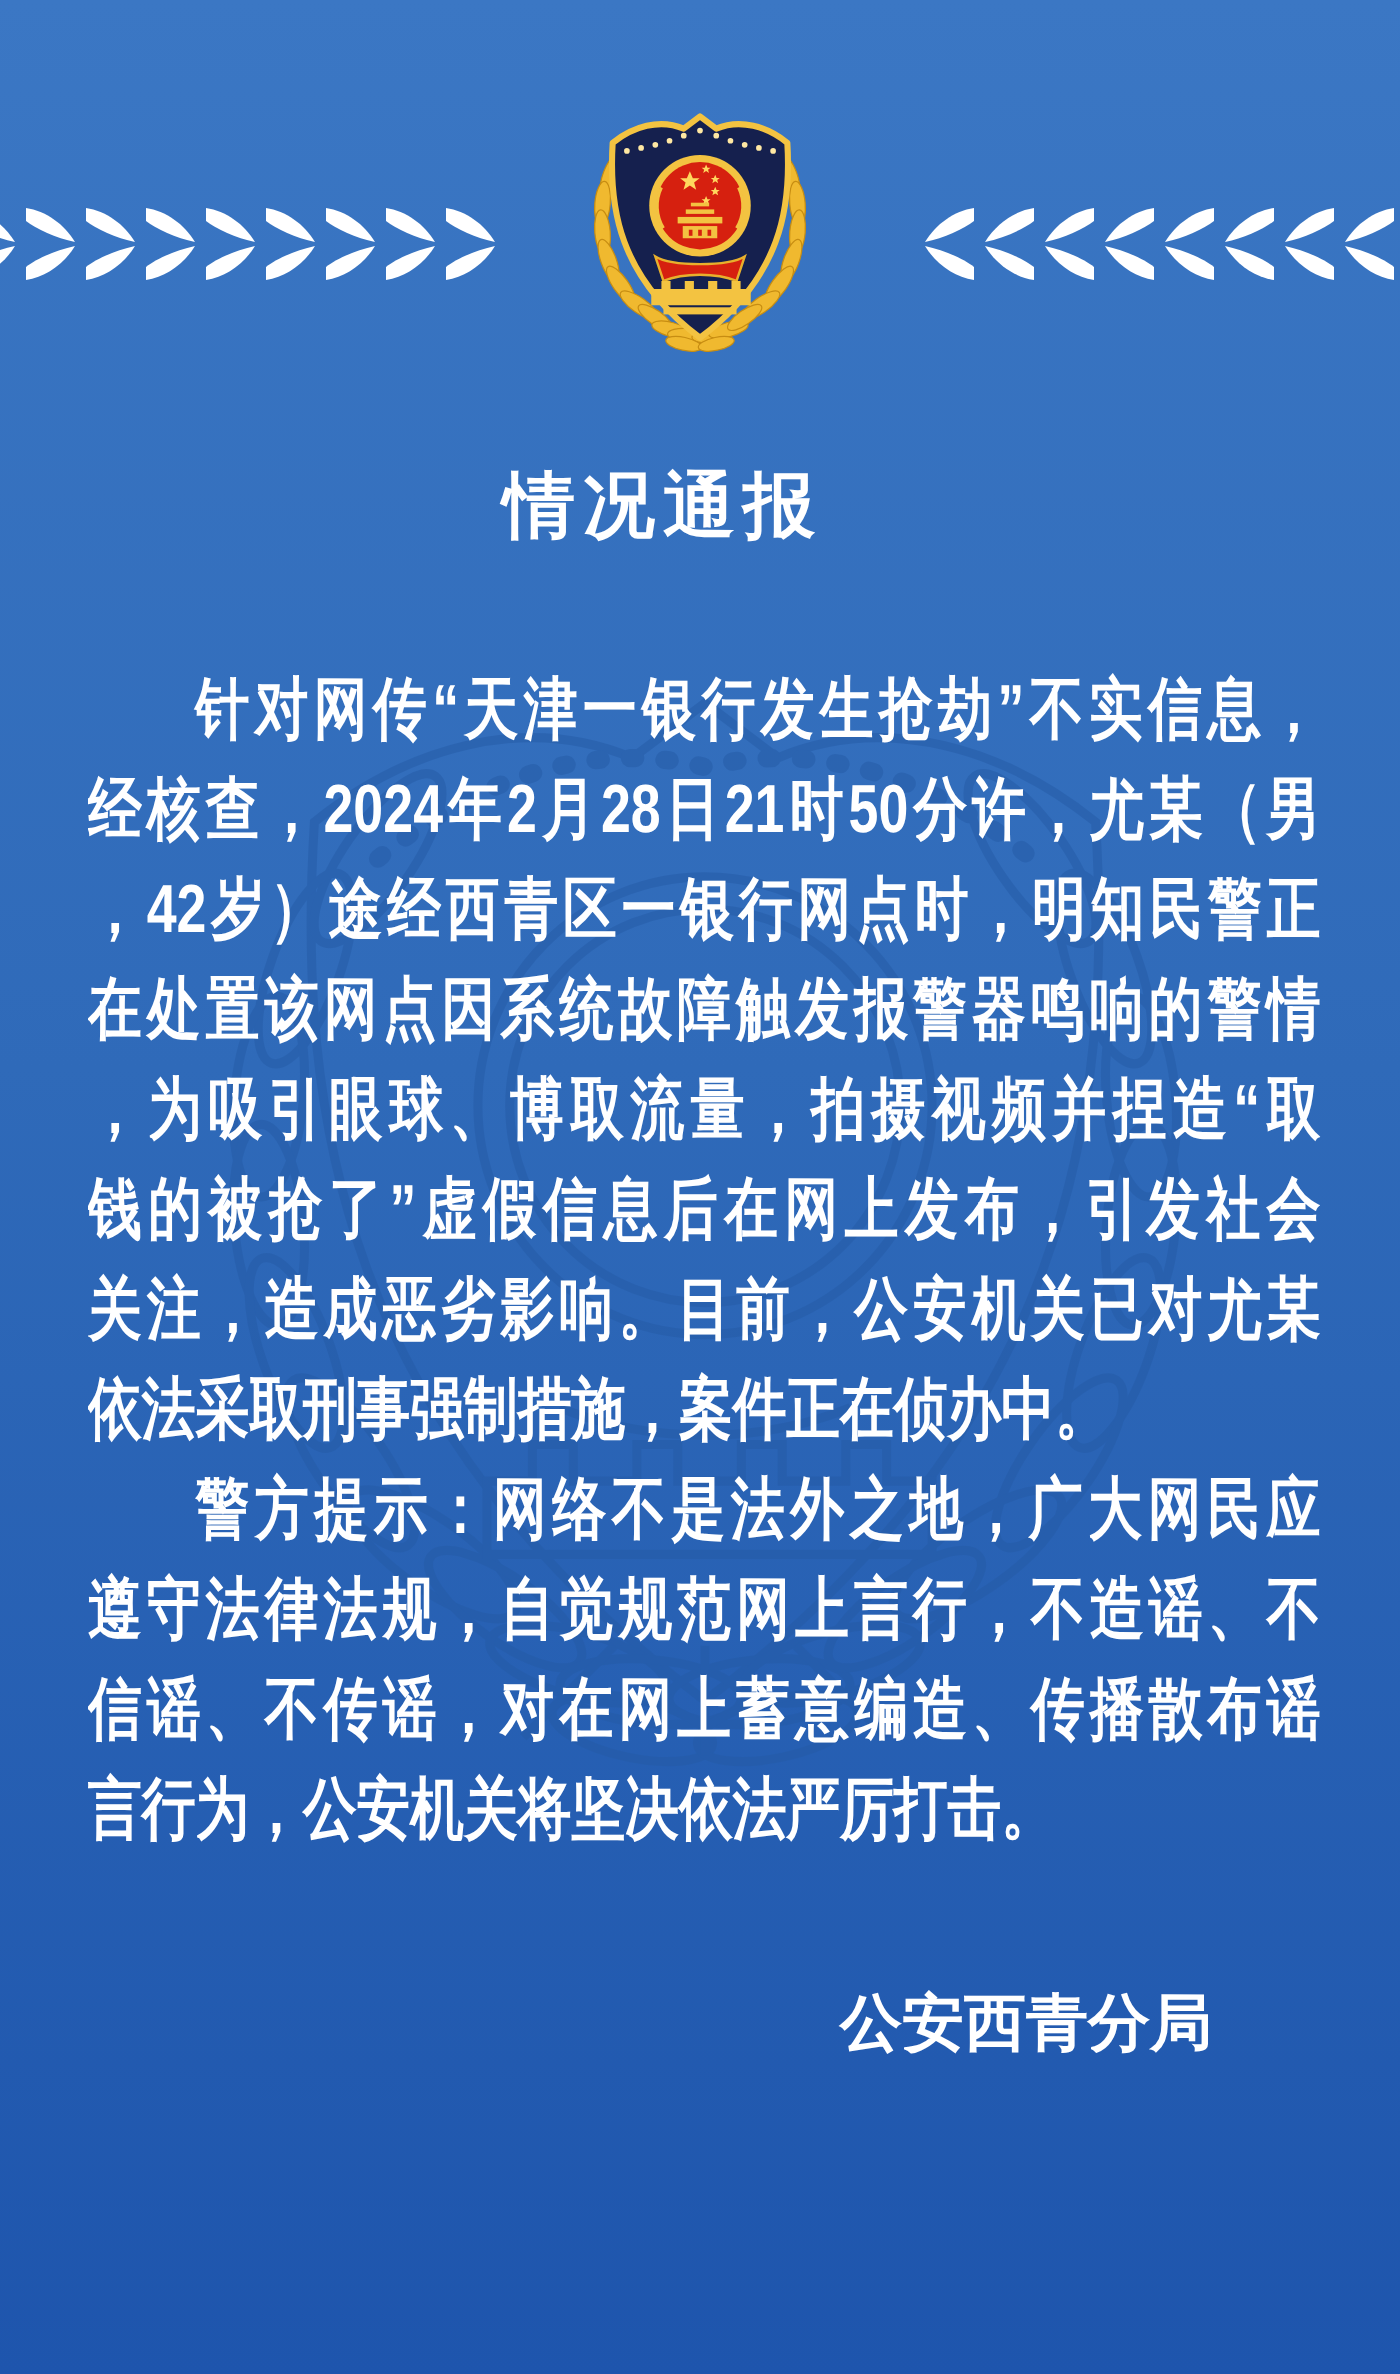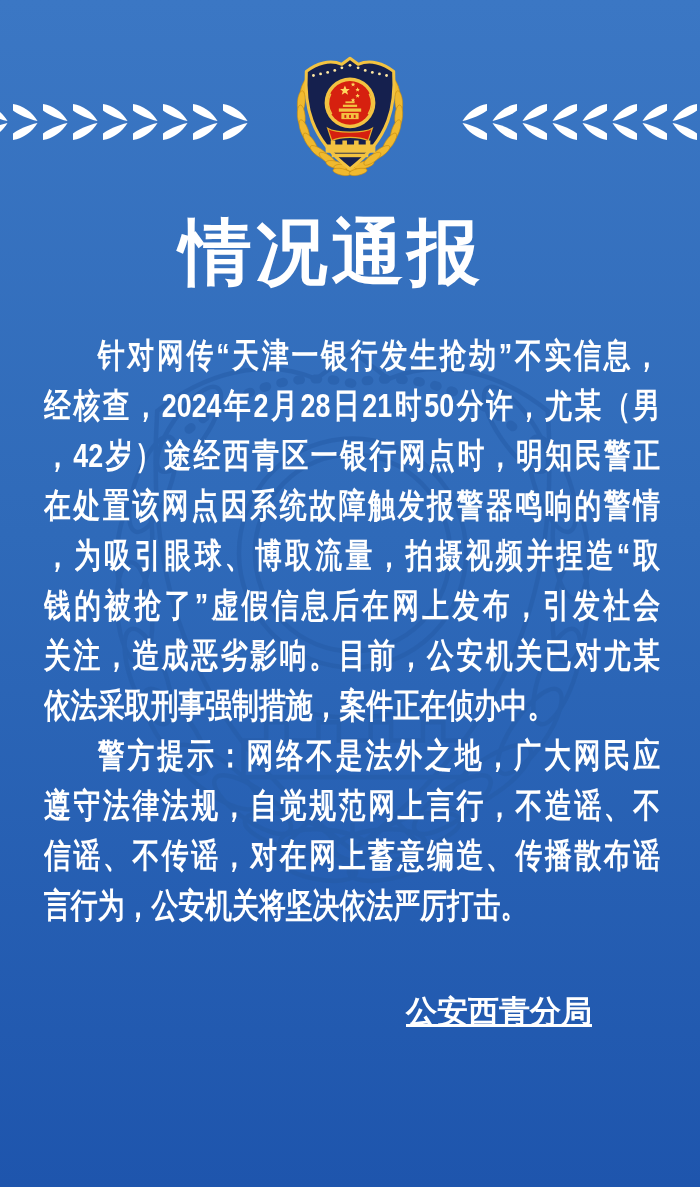--- a/index.html
+++ b/index.html
@@ -9,35 +9,35 @@
     font-family:"Liberation Sans", sans-serif;
   }
   svg.defs { position:absolute; width:0; height:0; }
   .badge { position:absolute; left:287px; top:45px; width:126px; height:132px; }
   .chevrons { position:absolute; top:103px; width:280px; height:40px; }
   .chevrons.left  { left:-18px; }
   .chevrons.right { left:448px; transform:scaleX(-1); }
   .watermark { position:absolute; left:80px; top:292px; width:545px; height:595px; opacity:0.5; }
   .title {
     position:absolute; left:0; top:220px; width:663px; text-align:center;
-    font-family:"Liberation Serif", serif; font-weight:700; font-size:72px;
+    font-family:"Liberation Serif", serif; font-weight:700; font-size:36px;
     line-height:66px; letter-spacing:4px; color:#ffffff;
   }
   .body-text { position:absolute; left:44px; top:330px; }
   .line {
     width:780px; height:50px; line-height:50px; overflow:hidden;
     font-size:34px; font-weight:700; color:#ffffff;
     transform:scaleX(0.79); transform-origin:0 50%;
     text-align:justify; text-align-last:justify;
   }
   .line.indent   { text-indent:2em; }
   .line.para-end { text-align-last:left; }
   .signoff {
-    position:absolute; left:316px; width:366px; text-align:center;
-    color:#ffffff; font-weight:700; font-size:31px; line-height:38px;text-decoration:underline;
+    position:absolute; left:330px; width:366px; text-align:center;
+    color:#ffffff; font-weight:700; font-size:31px; line-height:38px;
   }
   .signoff.sig  { top:993px; }
   .signoff.date { top:1041px; }
 </style>
 </head>
 <body>
 
 <div class="page">
 
   <svg class="defs">

